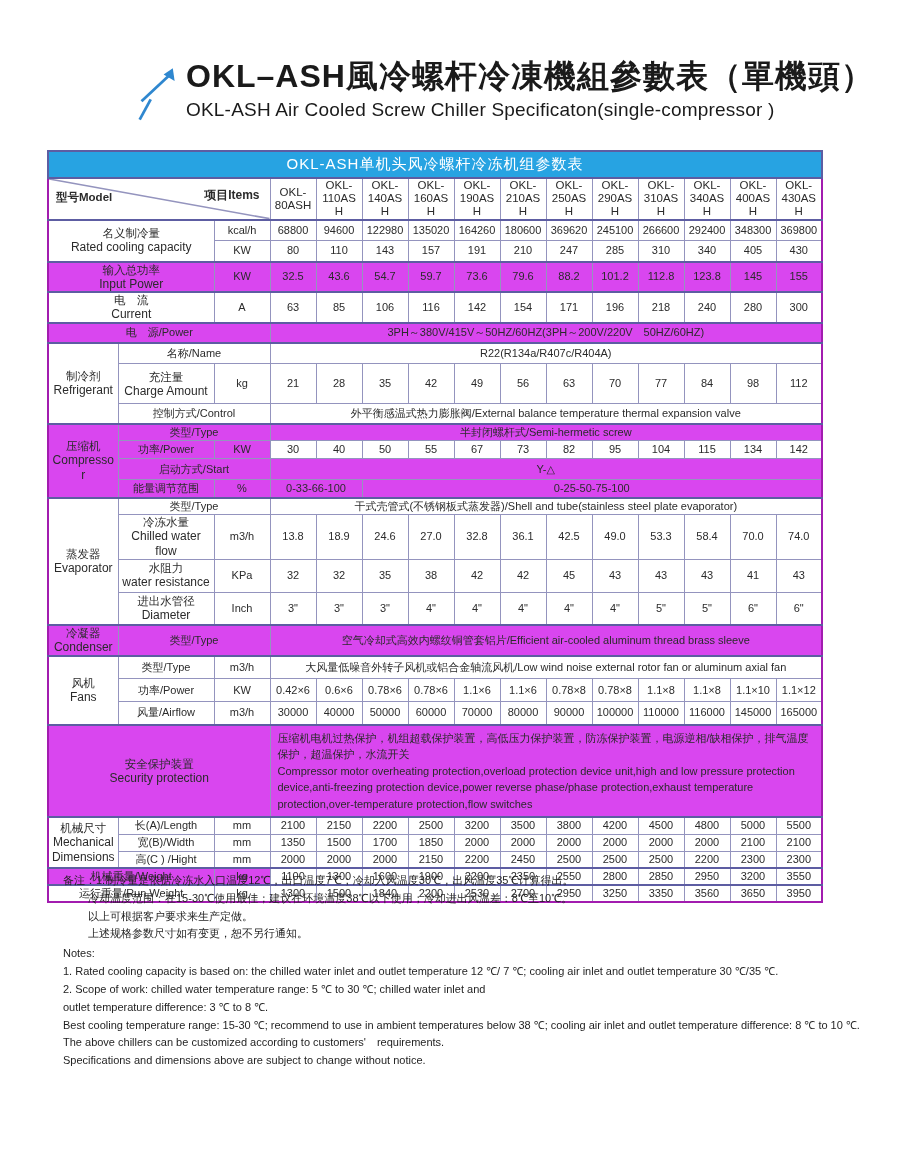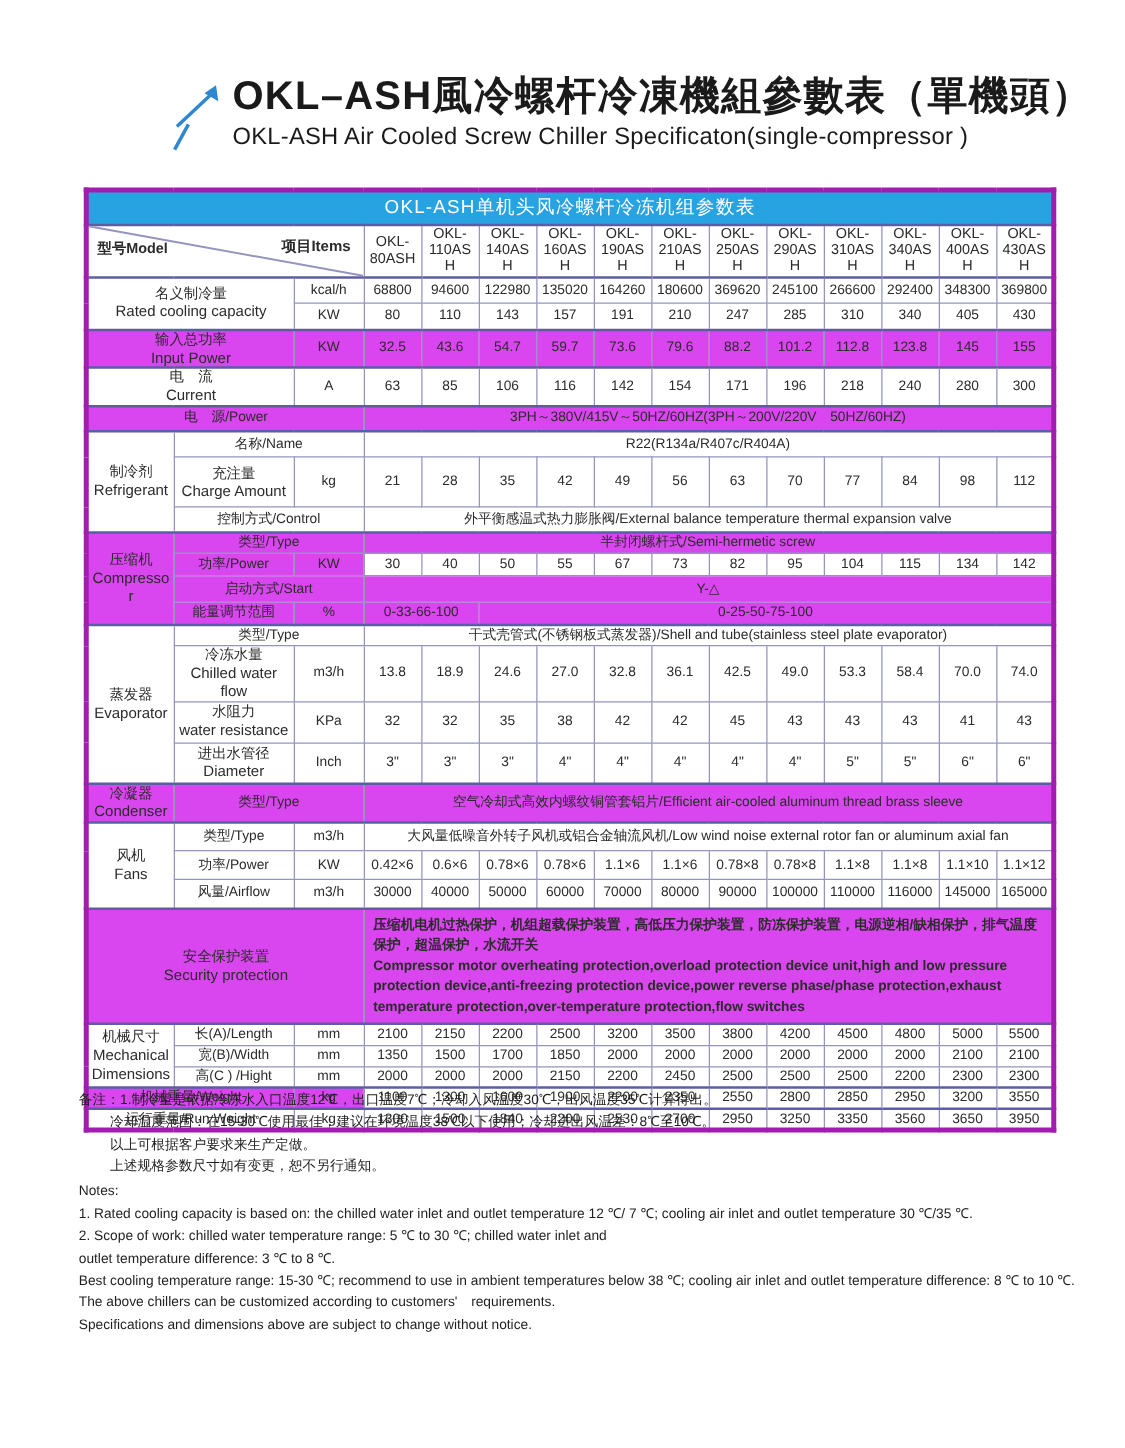--- a/index.html
+++ b/index.html
@@ -6,41 +6,41 @@
   body{width:900px;height:1158px;font-family:"Liberation Sans",sans-serif;color:#222;position:relative;overflow:hidden;}
 
   
   .title-block{position:absolute;left:136px;top:58px;display:flex;align-items:flex-start;}
   .logo{width:46px;height:58px;flex:0 0 auto;margin-top:6px;}
   .titles{margin-left:4px;}
   .title-zh{font-size:32px;font-weight:bold;color:#1a1a1a;letter-spacing:1px;line-height:1.15;}
   .title-en{font-size:19px;color:#1a1a1a;margin-top:4px;letter-spacing:0.2px;}
 
   
-  .spec-table{position:absolute;left:67px;top:150px;width:774px;border-collapse:collapse;table-layout:fixed;
-              border:4px solid #a21caf;}
+  .spec-table{position:absolute;left:47px;top:150px;width:774px;border-collapse:collapse;table-layout:fixed;
+              border:2px solid #a21caf;}
   .spec-table th,.spec-table td{border:1px solid #9494be;padding:0 2px;text-align:center;vertical-align:middle;
               font-weight:normal;font-size:11px;line-height:1.22;color:#2b2b2b;word-wrap:break-word;}
   tr.caption td{background:#27a3e2;color:#fff;font-size:15px;height:25px;border:2px solid #5d5da2;letter-spacing:1px;}
   tr.head th{height:32px;font-size:11.5px;}
   .model-cell div{line-height:1.15;}
   .g{background:#d946ef;}
   tr.gt th,tr.gt td{border-top:2px solid #5d5da2;}
   .zh{display:block;font-size:11.5px;}
   .en{display:block;font-size:12px;}
   .unit{font-size:11px;}
   .span-val{font-size:11px;}
   
   th.corner{position:relative;padding:0;font-weight:bold;}
   th.corner svg{position:absolute;left:0;top:0;width:100%;height:100%;}
   th.corner .model{position:absolute;left:7px;top:11px;font-size:11.5px;}
   th.corner .items{position:absolute;right:10px;top:9px;font-size:12px;}
   
   td.sec-text{text-align:left;padding:4px 7px;line-height:1.5;font-size:11px;}
-  td.sec-text .p{display:block;font-weight:bold;}
+  td.sec-text .p{display:block;}
 
   
   .notes{position:absolute;left:63px;top:872px;width:800px;font-size:11px;line-height:1.62;color:#1f1f1f;}
   .notes-zh div:not(:first-child){padding-left:25px;}
   .notes-en-heading{margin-top:2px;}
 </style>
 </head>
 <body>
 
 <div class="title-block">

